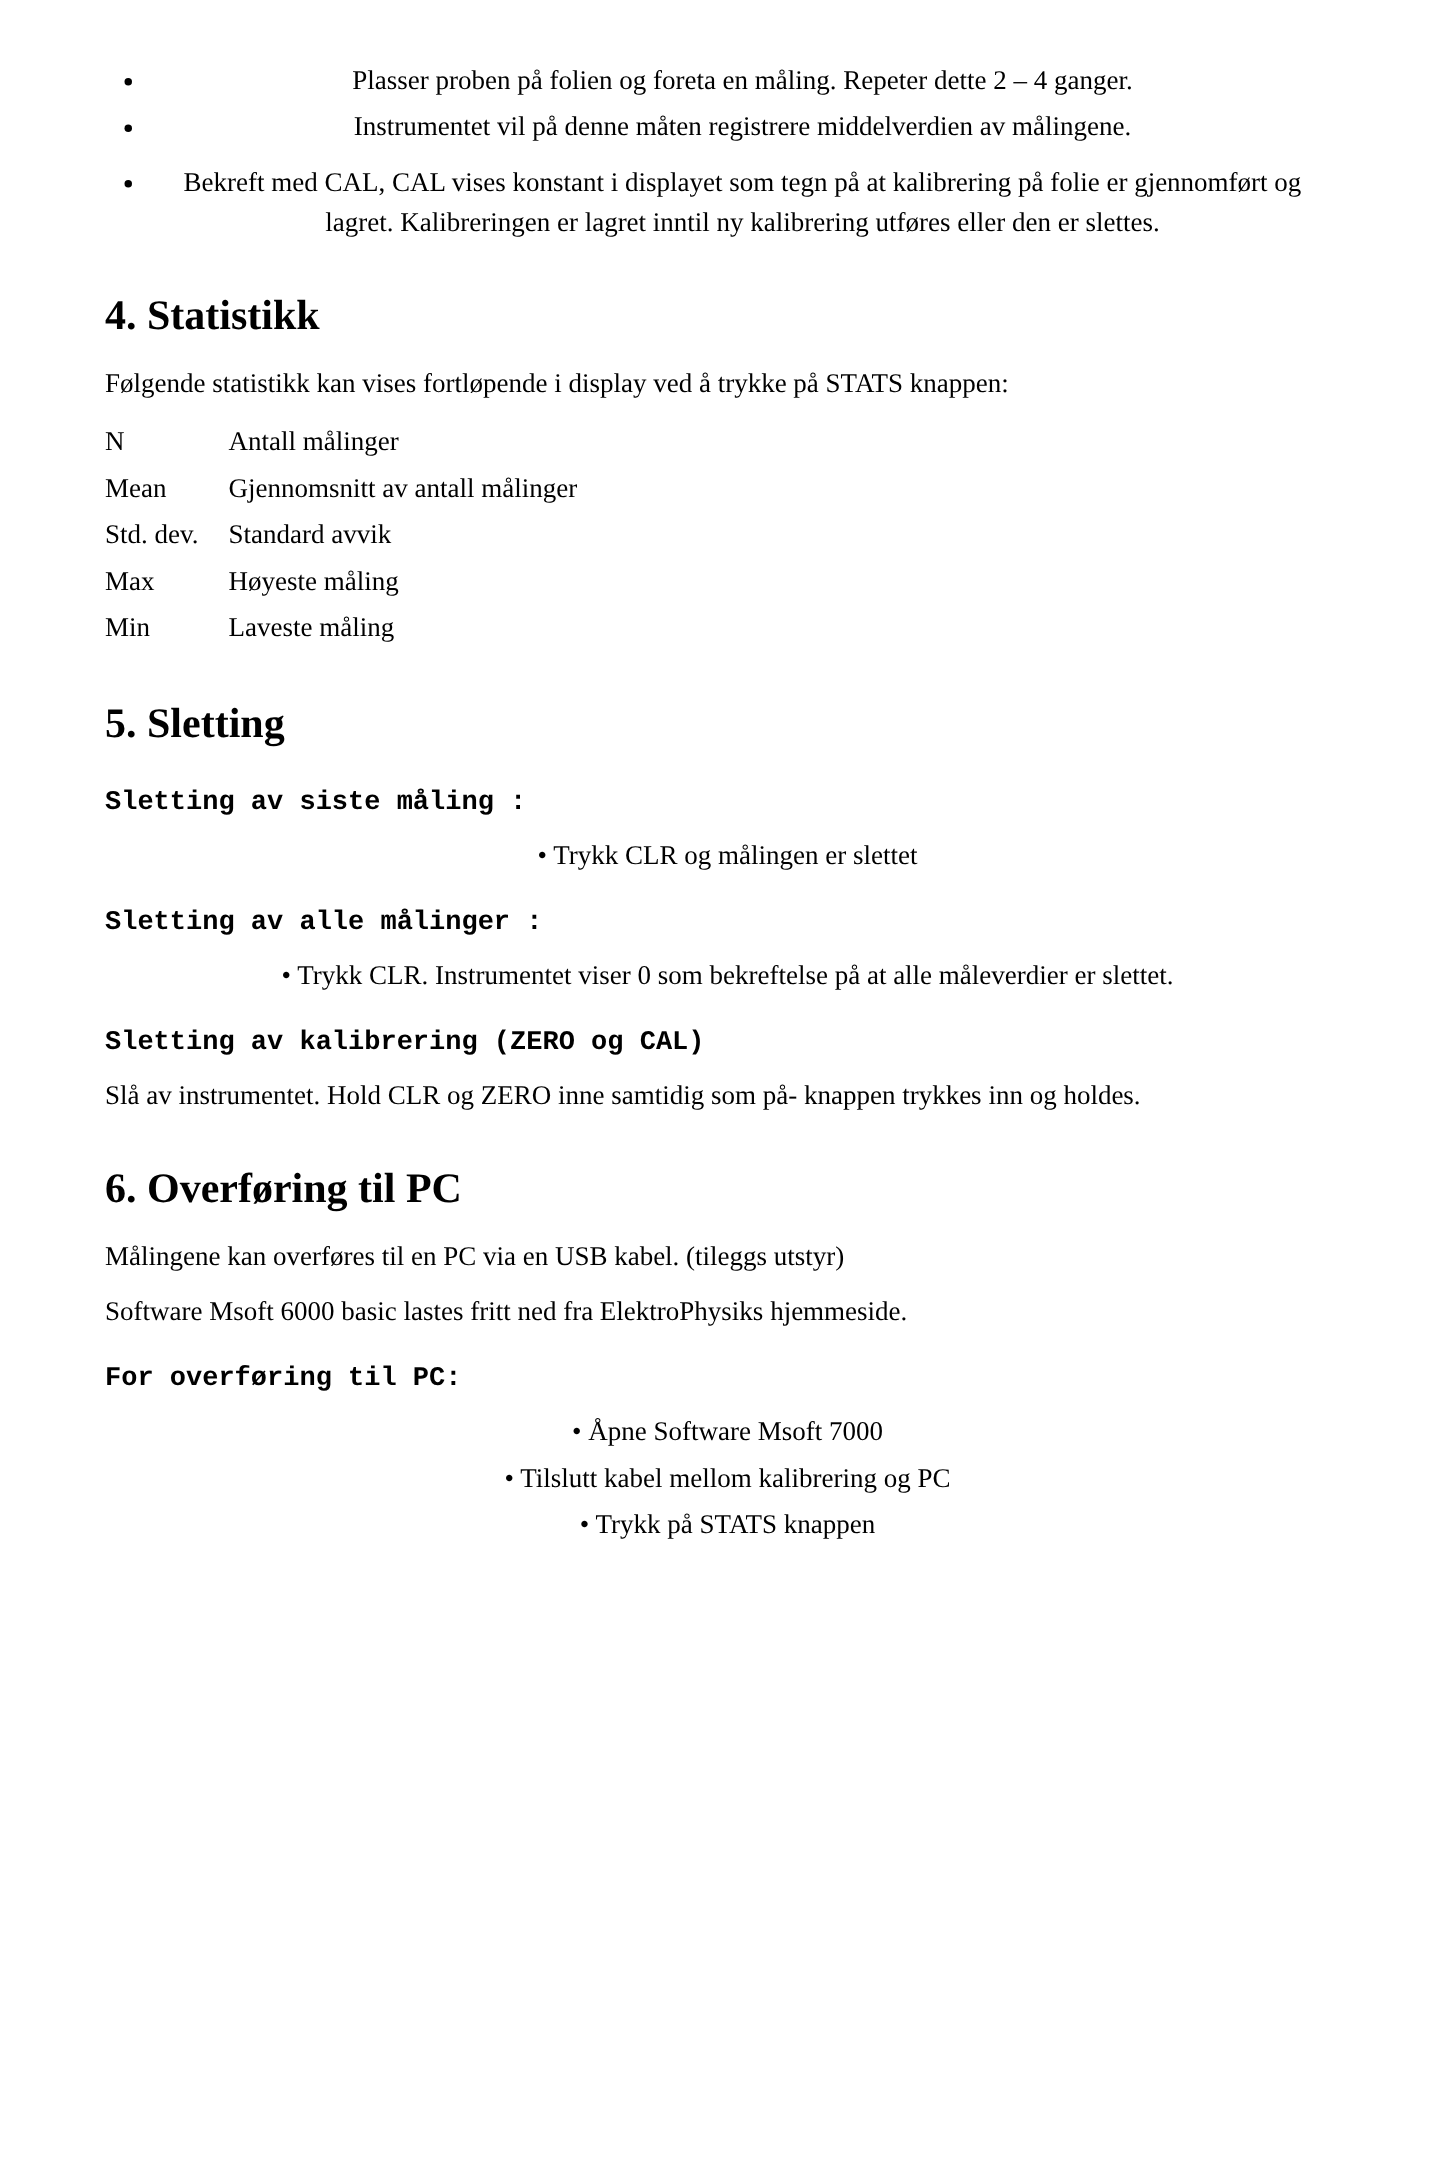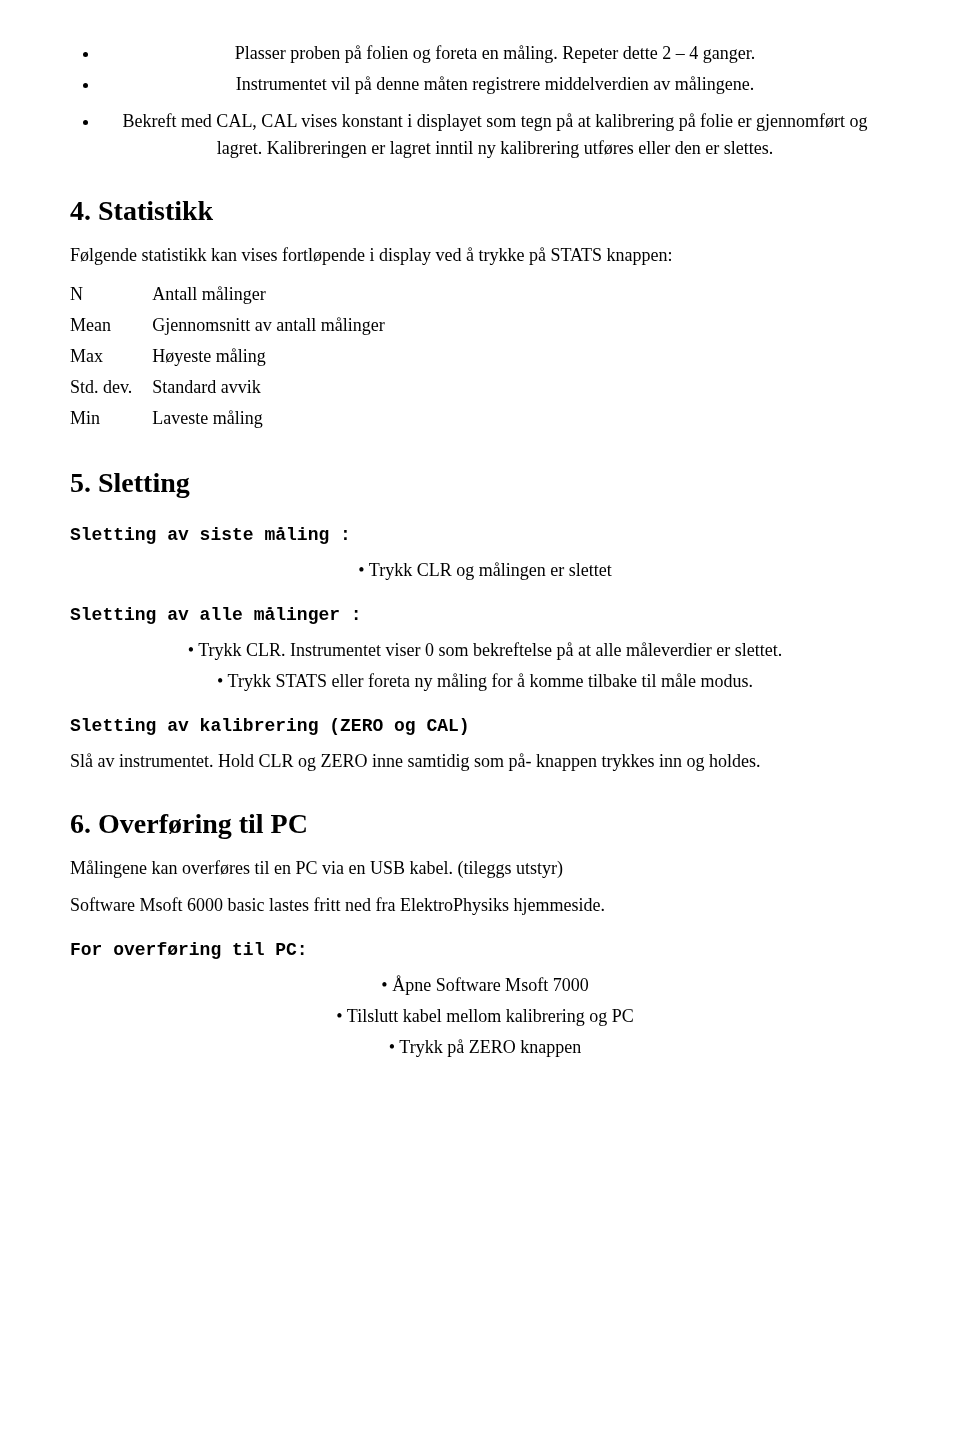--- a/index.html
+++ b/index.html
@@ -87,53 +87,52 @@
   <tbody id="stats-tbody">
   <tr>
         <td>N</td>
         <td>Antall målinger</td>
       </tr>
       <tr>
         <td>Mean</td>
         <td>Gjennomsnitt av antall målinger</td>
       </tr>
       <tr>
+        <td>Std. dev.</td>
+        <td>Standard avvik</td>
+      </tr>
+      <tr>
         <td>Max</td>
         <td>Høyeste måling</td>
-      </tr>
-      <tr>
-        <td>Std. dev.</td>
-        <td>Standard avvik</td>
       </tr>
       <tr>
         <td>Min</td>
         <td>Laveste måling</td>
       </tr>
     </tbody>
 </table>
 
 <p class="section-heading">5. Sletting</p>
 
 <p class="sub-heading">Sletting av siste måling :</p>
 <ul class="bullet-list">
   <li>Trykk CLR og målingen er slettet</li>
 </ul>
 
 <p class="sub-heading">Sletting av alle målinger :</p>
 <ul class="bullet-list" id="section5-sub2-bullets">
     <li>Trykk CLR. Instrumentet viser 0 som bekreftelse på at alle måleverdier er slettet.</li>
-    <li>Trykk STATS eller foreta ny måling for å komme tilbake til måle modus.</li>
   </ul>
 
 <p class="sub-heading">Sletting av kalibrering (ZERO og CAL)</p>
 <p>Slå av instrumentet. Hold CLR og ZERO inne samtidig som på- knappen trykkes inn og holdes.</p>
 
 <p class="section-heading">6. Overføring til PC</p>
 
 <p>Målingene kan overføres til en PC via en USB kabel. (tileggs utstyr)</p>
 <p>Software Msoft 6000  basic lastes fritt ned fra ElektroPhysiks hjemmeside.</p>
 
 <p class="sub-heading">For overføring til PC:</p>
 <ul class="bullet-list" id="section6-sub1-bullets">
 <li>Åpne Software Msoft 7000</li>
     <li>Tilslutt kabel mellom kalibrering og PC</li>
-    <li>Trykk på ZERO knappen</li>
+    <li>Trykk på STATS knappen</li>
   </ul>
 
 </body></html>

